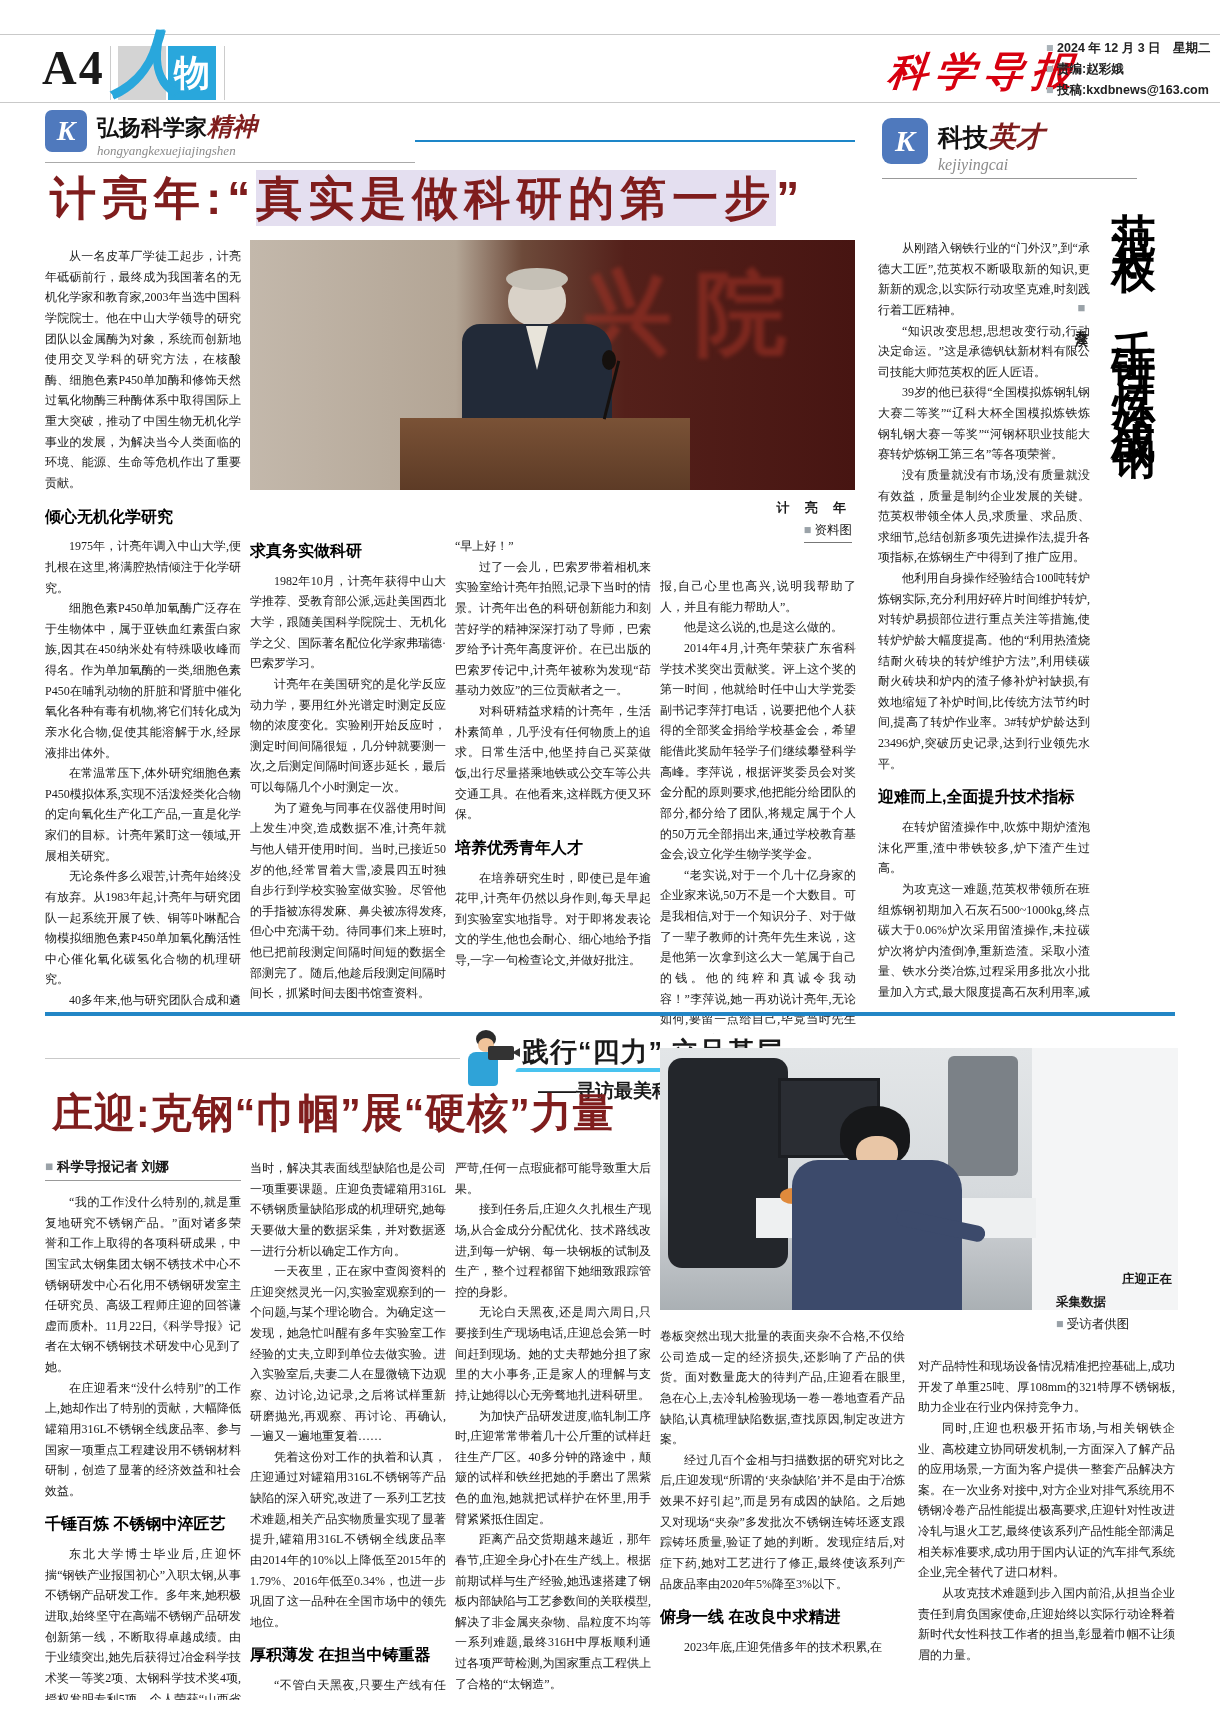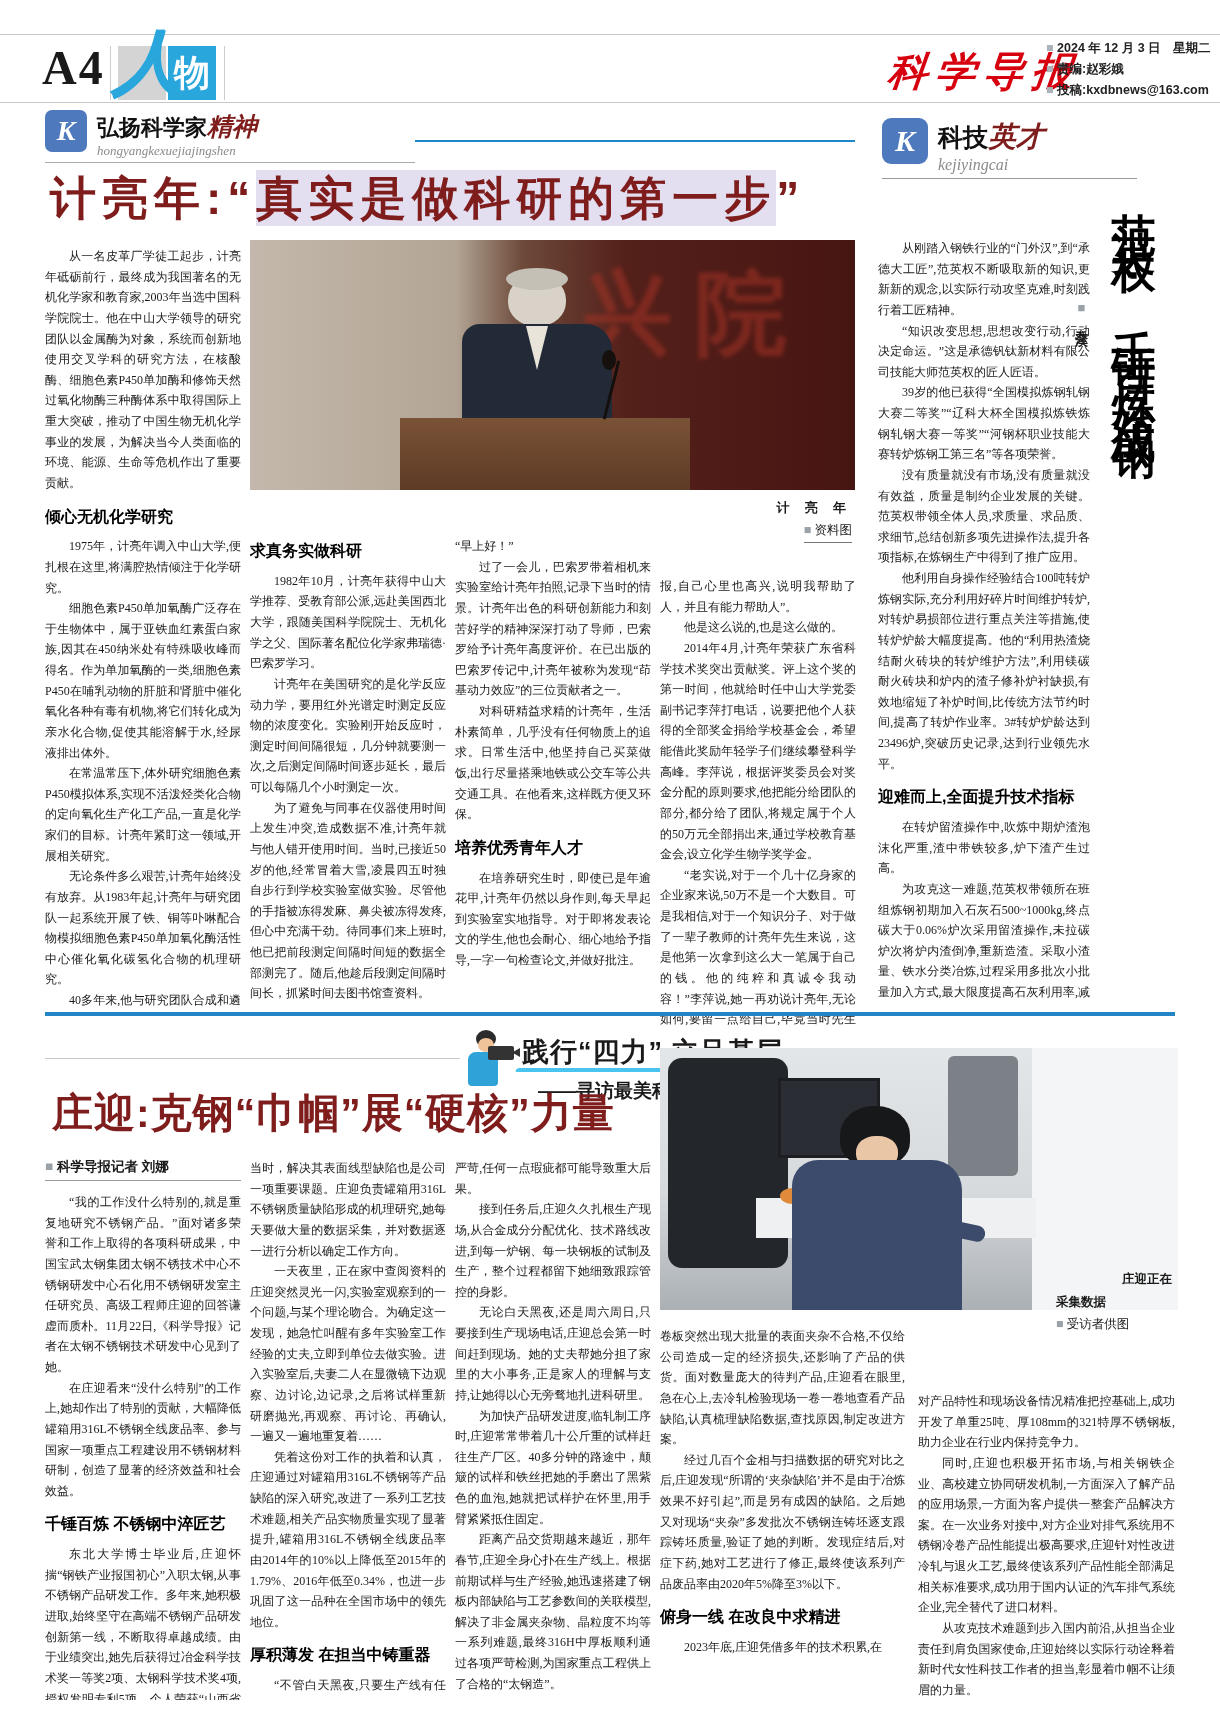--- a/index.html
+++ b/index.html
@@ -219,18 +219,18 @@
       <p class="para">为加快产品研发进度,临轧制工序时,庄迎常常带着几十公斤重的试样赶往生产厂区。40多分钟的路途中，颠簸的试样和铁丝把她的手磨出了黑紫色的血泡,她就把试样护在怀里,用手臂紧紧抵住固定。</p>
       <p class="para">距离产品交货期越来越近，那年春节,庄迎全身心扑在生产线上。根据前期试样与生产经验,她迅速搭建了钢板内部缺陷与工艺参数间的关联模型,解决了非金属夹杂物、晶粒度不均等一系列难题,最终316H中厚板顺利通过各项严苛检测,为国家重点工程供上了合格的“太钢造”。</p>
     </div>
 <div class="abs col" style="left:660px;top:1326px;width:245px;height:374px;">
       <p class="para" style="text-indent: 0px;">卷板突然出现大批量的表面夹杂不合格,不仅给公司造成一定的经济损失,还影响了产品的供货。面对数量庞大的待判产品,庄迎看在眼里,急在心上,去冷轧检验现场一卷一卷地查看产品缺陷,认真梳理缺陷数据,查找原因,制定改进方案。</p>
       <p class="para">经过几百个金相与扫描数据的研究对比之后,庄迎发现“所谓的‘夹杂缺陷’并不是由于冶炼效果不好引起”,而是另有成因的缺陷。之后她又对现场“夹杂”多发批次不锈钢连铸坯逐支跟踪铸坯质量,验证了她的判断。发现症结后,对症下药,她对工艺进行了修正,最终使该系列产品废品率由2020年5%降至3%以下。</p>
       <h3 class="subhead">俯身一线 在改良中求精进</h3>
       <p class="para">2023年底,庄迎凭借多年的技术积累,在</p>
     </div>
 <div class="abs col" style="left:918px;top:1356px;width:257px;height:344px;">
-      <p class="para" style="text-indent: 0px; margin-top: 35px;">对产品特性和现场设备情况精准把控基础上,成功开发了单重25吨、厚108mm的321特厚不锈钢板,助力企业在行业内保持竞争力。</p>
+      <p class="para" style="text-indent: 0px;">对产品特性和现场设备情况精准把控基础上,成功开发了单重25吨、厚108mm的321特厚不锈钢板,助力企业在行业内保持竞争力。</p>
       <p class="para">同时,庄迎也积极开拓市场,与相关钢铁企业、高校建立协同研发机制,一方面深入了解产品的应用场景,一方面为客户提供一整套产品解决方案。在一次业务对接中,对方企业对排气系统用不锈钢冷卷产品性能提出极高要求,庄迎针对性改进冷轧与退火工艺,最终使该系列产品性能全部满足相关标准要求,成功用于国内认证的汽车排气系统企业,完全替代了进口材料。</p>
       <p class="para">从攻克技术难题到步入国内前沿,从担当企业责任到肩负国家使命,庄迎始终以实际行动诠释着新时代女性科技工作者的担当,彰显着巾帼不让须眉的力量。</p>
     </div>
 
 </div>
 
 </body></html>

